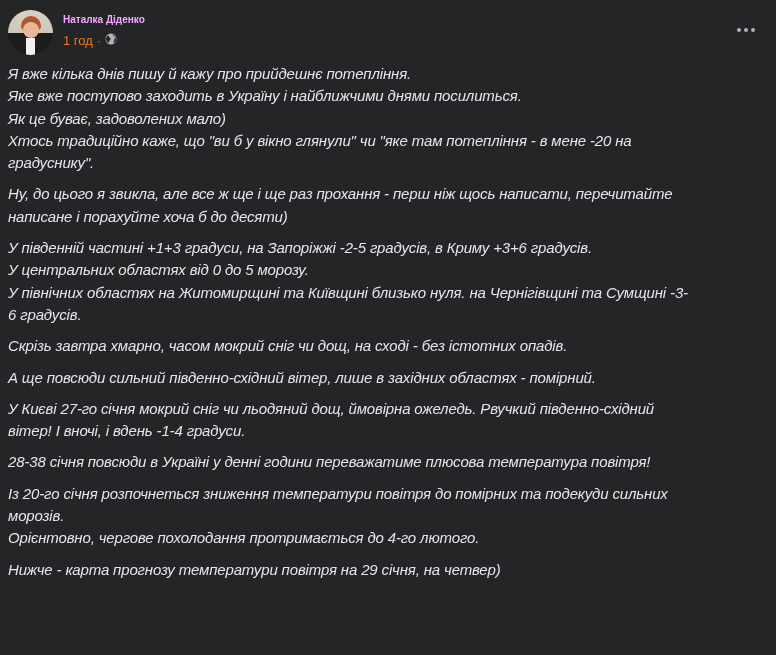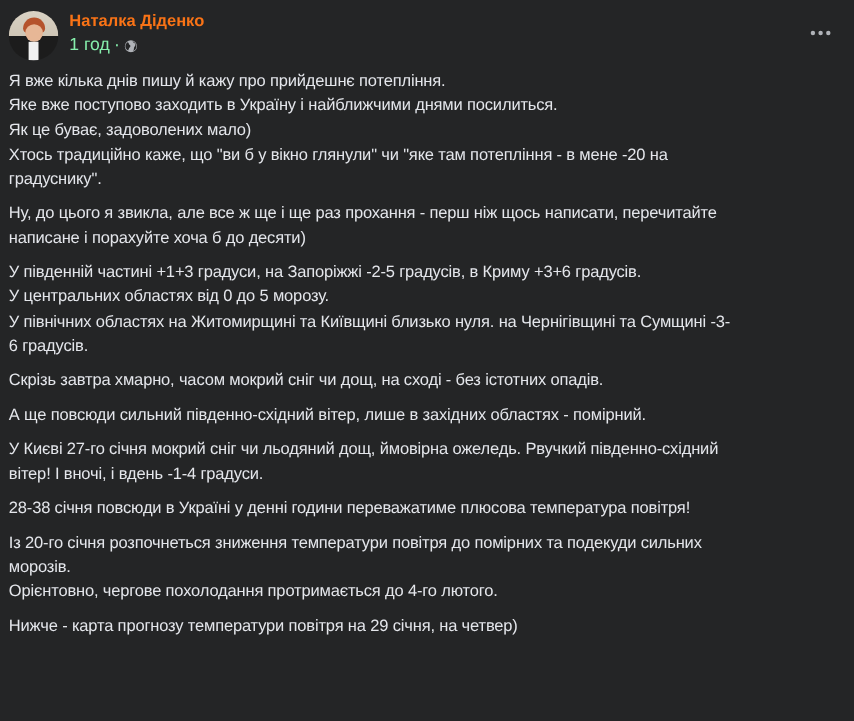--- a/index.html
+++ b/index.html
@@ -14,34 +14,34 @@
     .avatar {
       width: 45px; height: 45px; border-radius: 50%; overflow: hidden;
       background: radial-gradient(circle at 50% 35%, #e8b08a 0 22%, transparent 23%),
                   linear-gradient(180deg, #d9d2c4 0%, #cfc6b6 50%, #1c1c1c 51%, #1c1c1c 100%);
       position: relative; flex: 0 0 auto;
     }
     .avatar .hair { position: absolute; left: 13px; top: 6px; width: 20px; height: 14px; border-radius: 10px 10px 4px 4px; background: #b5532c; }
     .avatar .face { position: absolute; left: 15px; top: 12px; width: 16px; height: 16px; border-radius: 50%; background: #e7b796; }
     .avatar .shirt { position: absolute; left: 18px; top: 28px; width: 9px; height: 17px; background: #f1f1f1; }
     .meta { margin-left: 10px; display: flex; flex-direction: column; }
-    .author { font-weight: bold; font-size: 15px; color: #f97316; line-height: 20px; margin-top: -4px; }
-    .sub { display: flex; align-items: center; font-size: 16px; color: #86efac; line-height: 18px; margin-top: 2px; }
+    .author { font-weight: bold; font-size: 10px; color: #f0abfc; line-height: 20px; margin-top: -4px; }
+    .sub { display: flex; align-items: flex-start; font-size: 13px; color: #f97316; line-height: 18px; margin-top: 2px; }
     .sub .dot { margin: 0 4px; }
     .globe { width: 12px; height: 12px; display: inline-block; }
     .more {
       position: absolute; right: 18px; top: 18px; width: 24px; height: 24px;
       display: flex; align-items: center; justify-content: center; gap: 3px; cursor: pointer;
     }
     .more span { width: 4px; height: 4px; border-radius: 50%; background: #b0b3b8; display: block; }
     .body {
       position: absolute; left: 8px; top: 63px; width: 760px;
       font-size: 15px; line-height: 22.3px; letter-spacing: -0.15px;
     }
-    .para { margin: 0 0 9px 0; }
+    .para { margin: 0 0 9px 0; font-style: italic; }
     .line { display: block; white-space: nowrap; }
   </style>
 </head>
 <body>
 
 <div class="post">
   <div class="header">
     <div class="avatar">
       <div class="hair"></div>
       <div class="face"></div>

